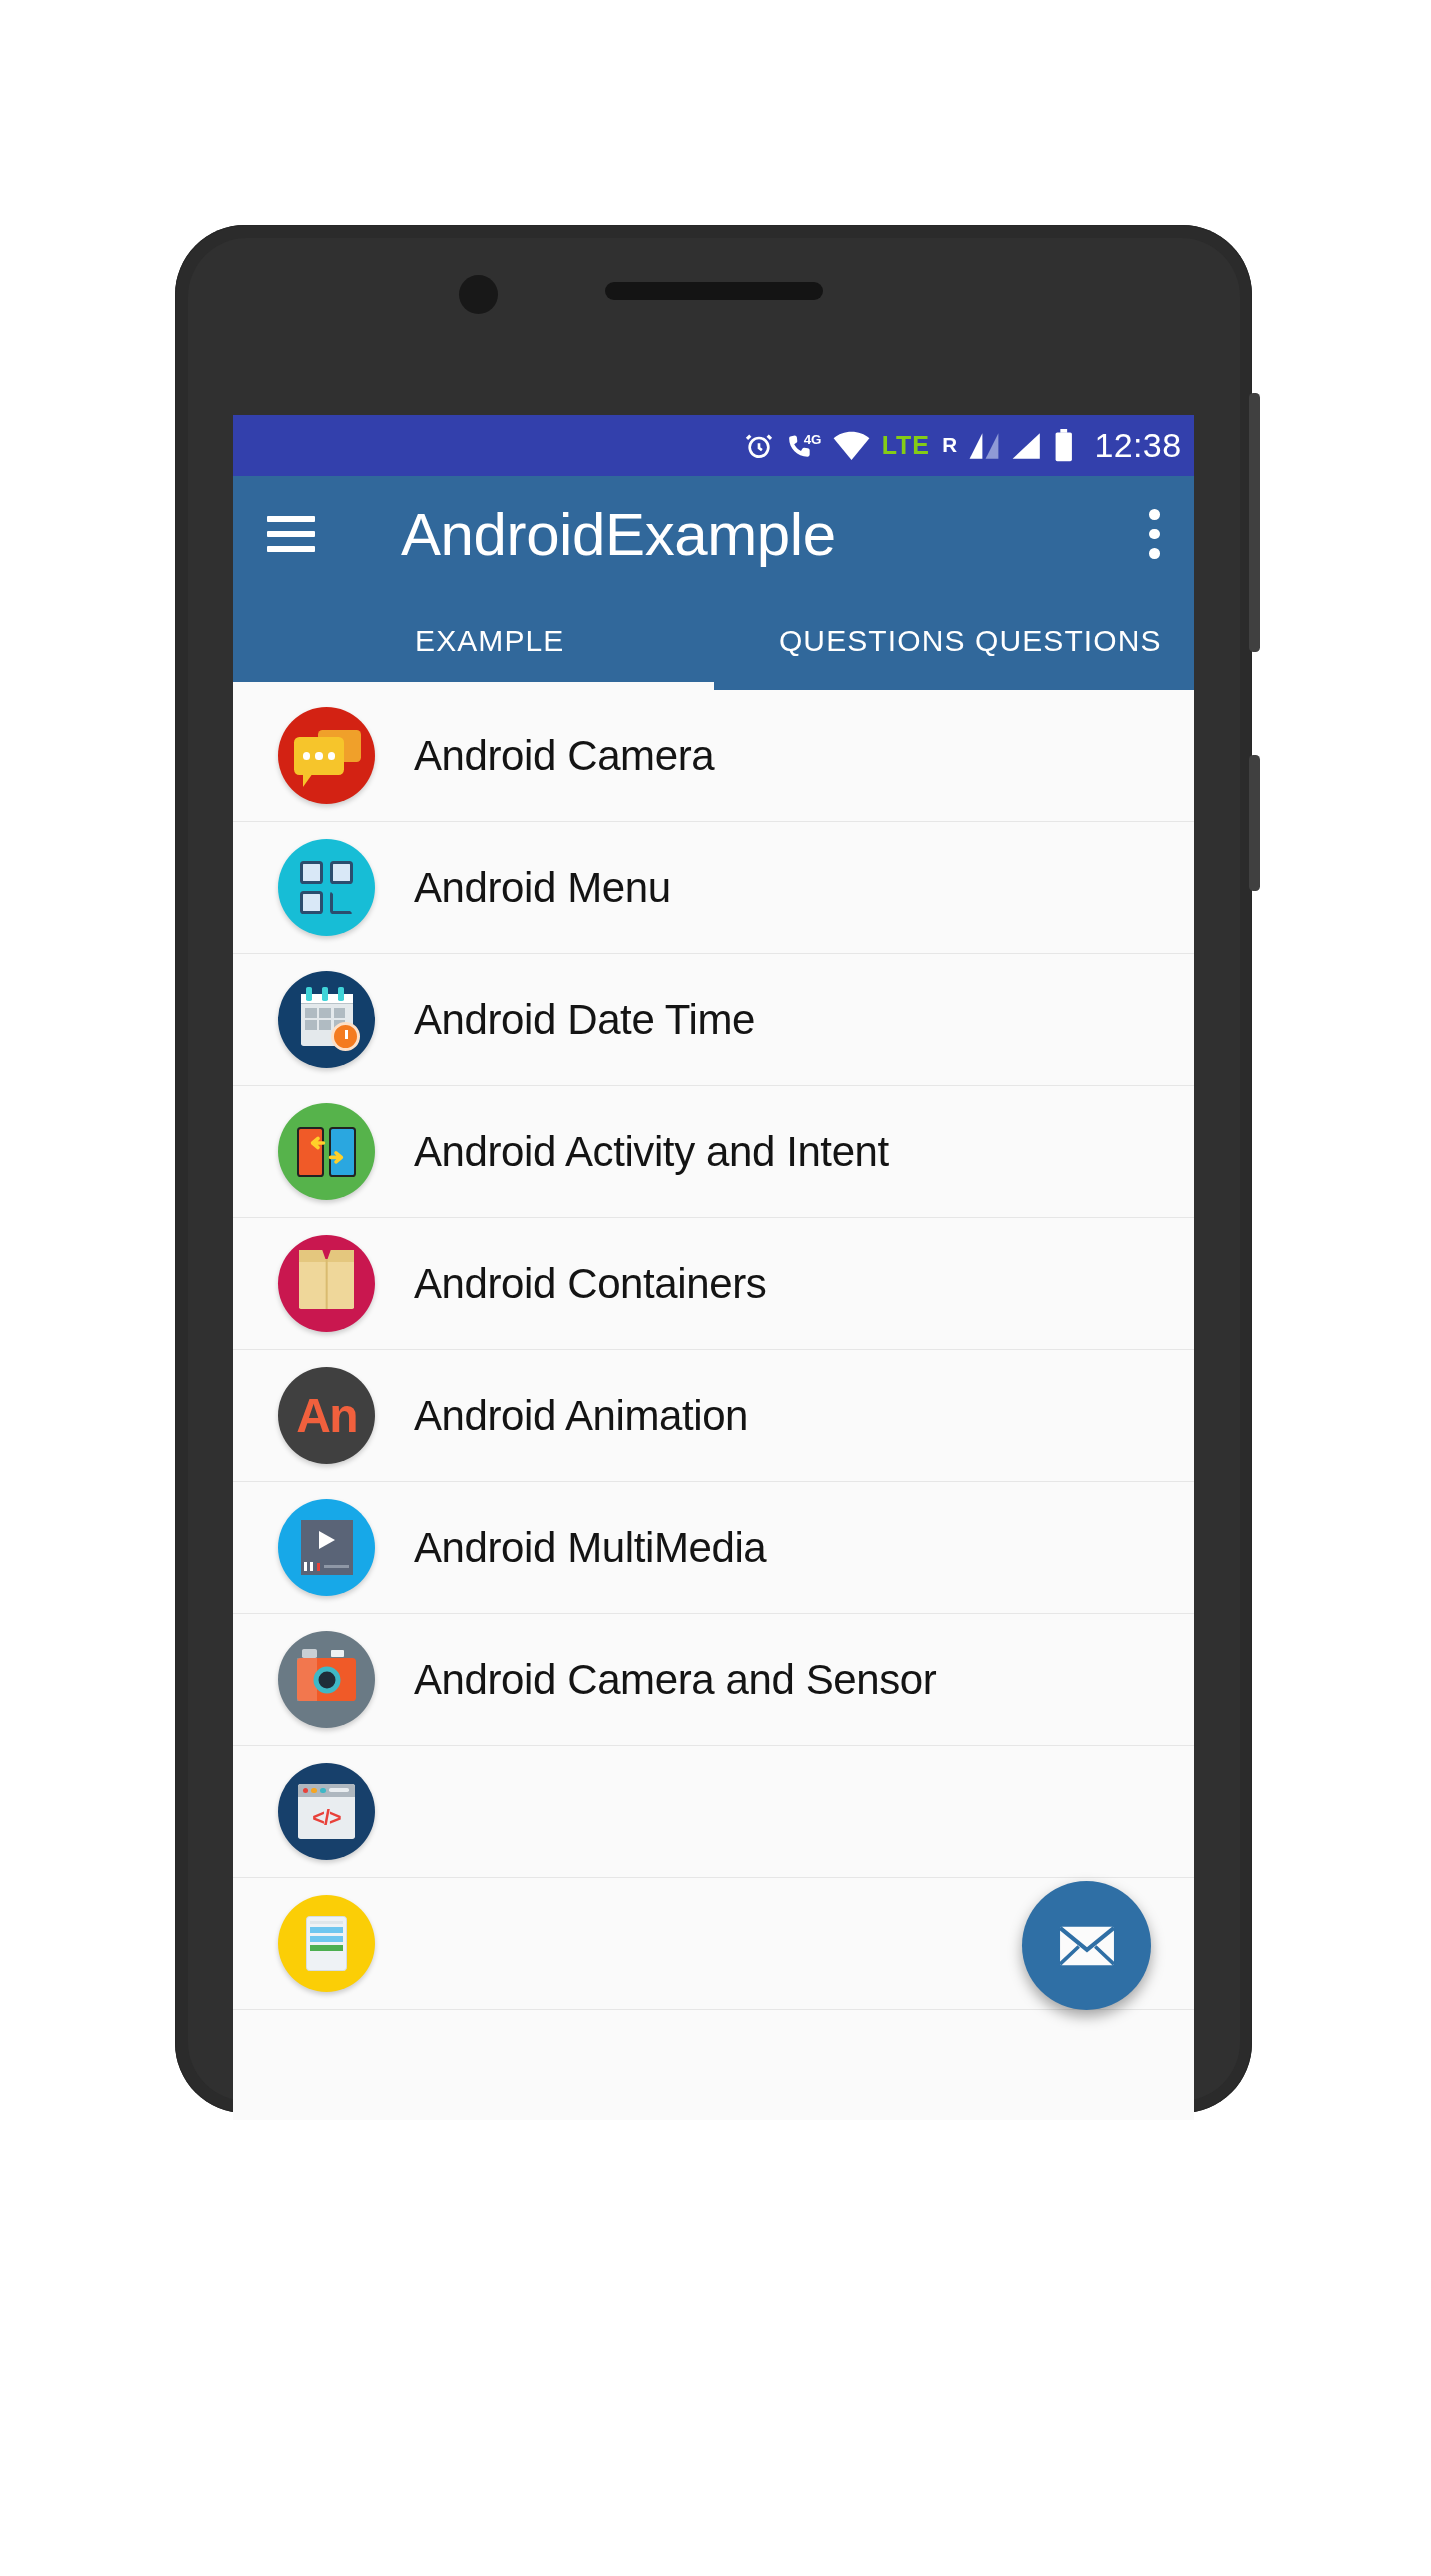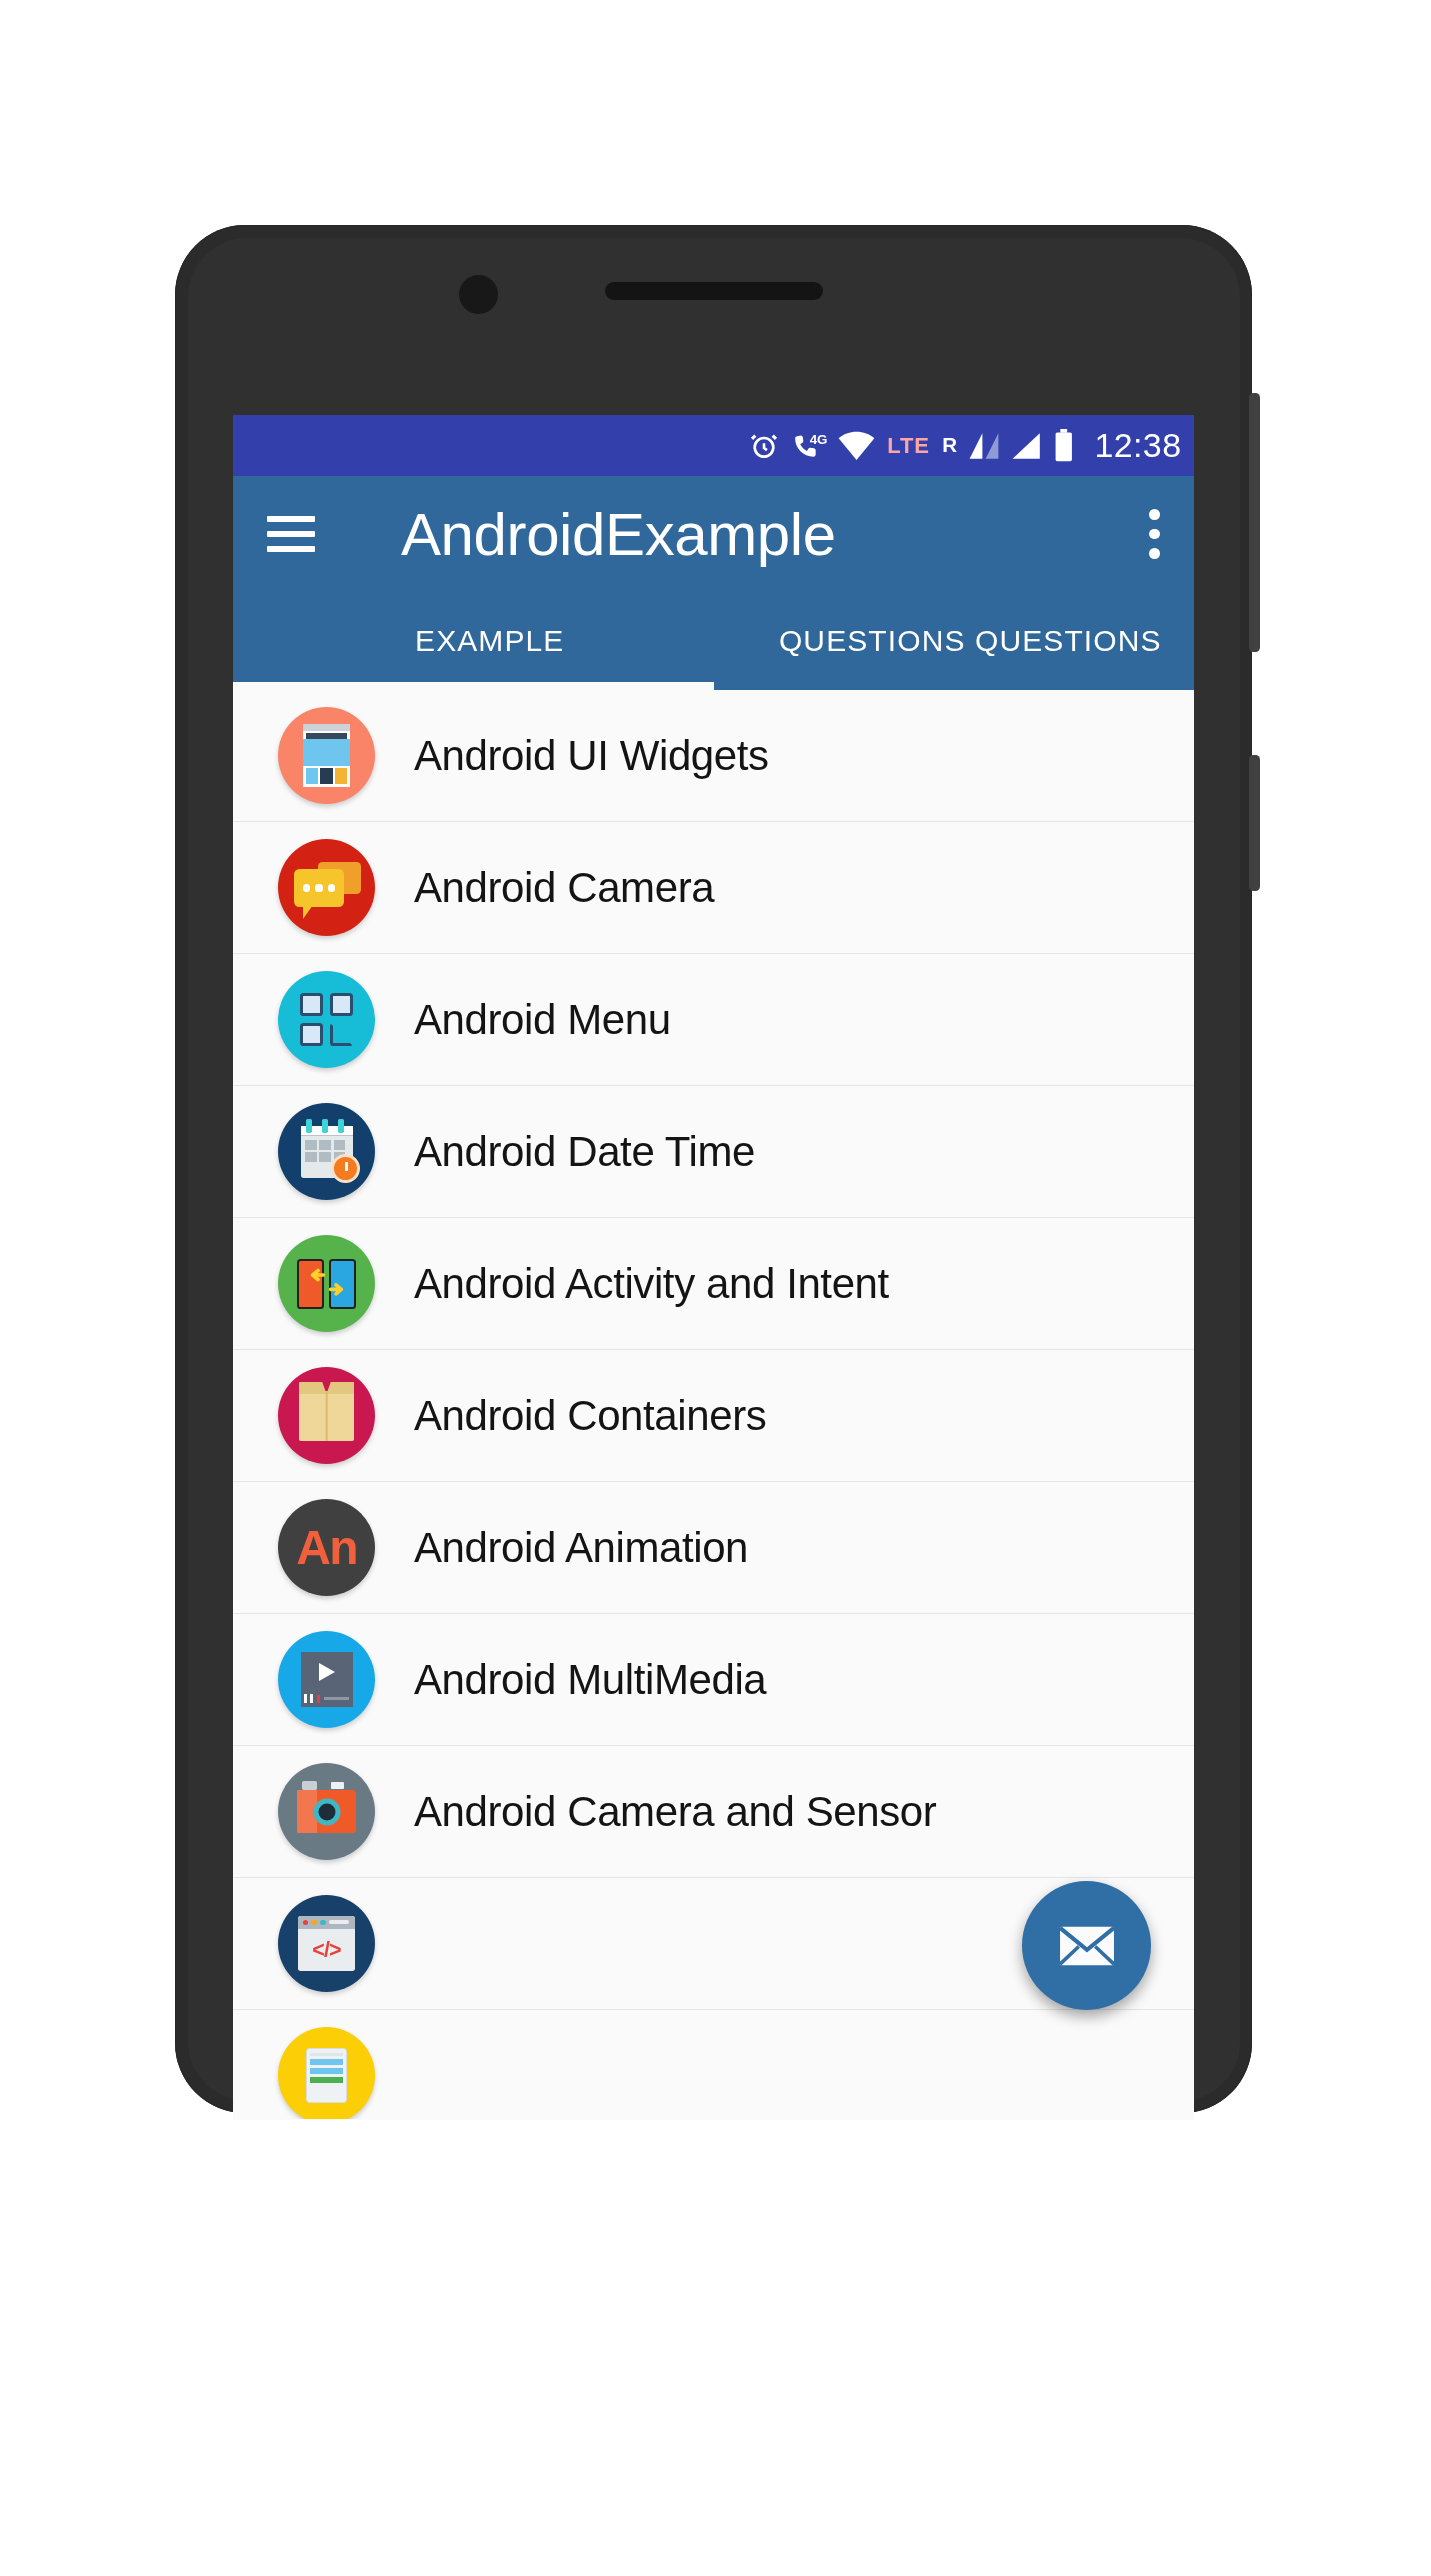--- a/index.html
+++ b/index.html
@@ -41,21 +41,21 @@
     position:absolute;left:58px;top:190px;width:961px;height:1705px;
     background:#fafafa;overflow:hidden;
   }
 
   
   .statusbar{
     height:61px;background:#3340ac;display:flex;align-items:center;
     justify-content:flex-end;padding-right:12.5px;box-sizing:border-box;gap:10.7px;
   }
   .sb-icon{display:flex;align-items:center;color:#ffffff;}
-  .sb-lte{font-size:22px;font-weight:bold;color:#fca5a5;letter-spacing:0.9px;line-height:1;}
+  .sb-lte{font-size:25px;font-weight:bold;color:#84cc16;letter-spacing:0.9px;line-height:1;}
   .sb-r{font-size:20.6px;font-weight:bold;color:#ffffff;line-height:1;margin-left:1.8px;}
   .sb-time{font-size:34px;color:#ffffff;font-weight:400;margin-left:9px;letter-spacing:0.4px;}
 
   
   .appbar{
     height:116px;background:#31689b;display:flex;align-items:center;
     padding:0 34px;box-sizing:border-box;position:relative;
   }
   .hamburger{width:48px;height:36px;display:flex;flex-direction:column;justify-content:space-between;cursor:pointer;}
   .hamburger span{display:block;height:6.3px;background:#ffffff;border-radius:0.9px;}
@@ -249,37 +249,20 @@
       </div>
 
       <div class="tabs">
         <div class="tab">EXAMPLE</div>
         <div class="tab">QUESTIONS QUESTIONS</div>
         <div class="tab-indicator"></div>
       </div>
 
       <div class="list">
 
-        <div class="row">
-          <div class="av" style="background:#F98468">
-            <div class="art">
-              <div class="w-card">
-                <div class="w-top"></div>
-                <div class="w-bar"></div>
-                <div class="w-blue"></div>
-                <div class="w-bot">
-                    <i style="background:#6ec6ef"></i>
-                    <i style="background:#253c52"></i>
-                    <i style="background:#f5b335"></i>
-                  </div>
-              </div>
-            </div>
-          </div>
-          <div class="row-label">Android UI Widgets</div>
-        </div>
 
         <div class="row">
           <div class="av" style="background:#D32213">
             <div class="art">
               <div class="t-b1"></div>
               <div class="t-b2">
                   <i></i>
                   <i></i>
                   <i></i>
                 </div>

